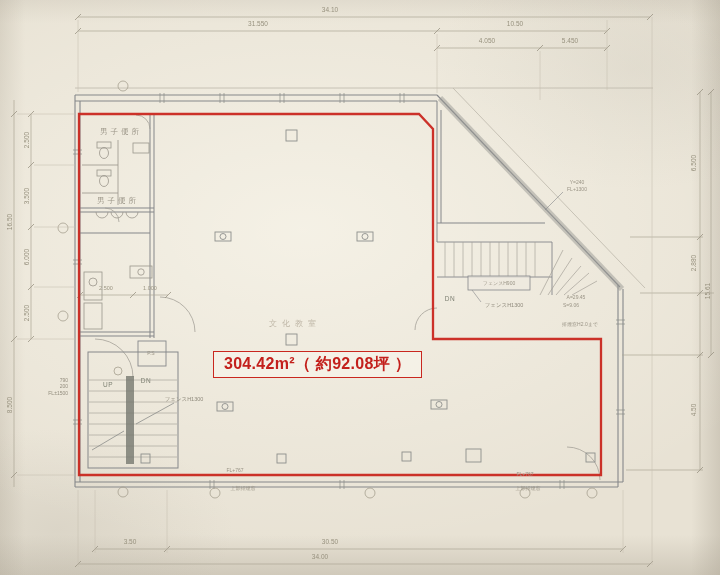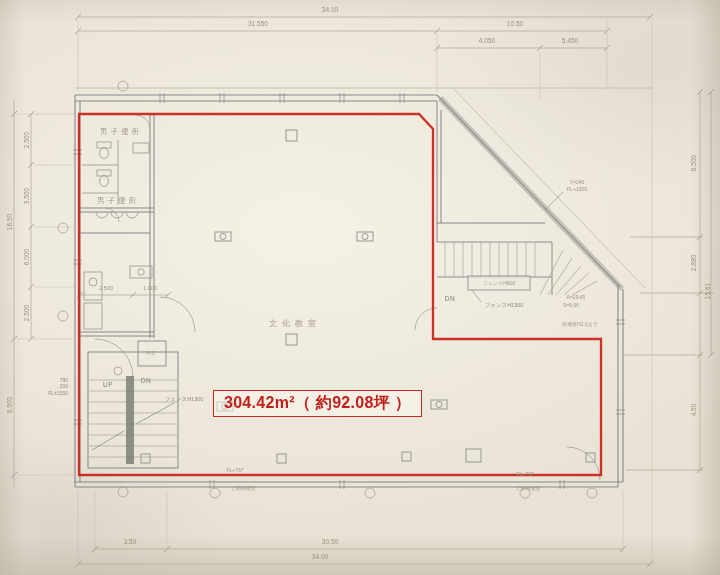--- a/index.html
+++ b/index.html
@@ -16,30 +16,29 @@
   }
   svg.plan{position:absolute;left:0;top:0;}
   .lbl{
     position:absolute;transform:translate(-50%,-50%);
     white-space:nowrap;color:#8d8779;line-height:1;
   }
   .rot{transform:translate(-50%,-50%) rotate(-90deg);}
   .dim{font-size:6.5px;color:#97917e;}
   .dim-sm{font-size:5.5px;color:#9b9583;}
   .room{font-size:7.5px;letter-spacing:3px;color:#8a8476;opacity:.85;}
-  .room-faint{font-size:8px;letter-spacing:5px;color:#b2a998;opacity:.8;font-weight:bold;}
+  .room-faint{font-size:8px;letter-spacing:5px;color:#b2a998;opacity:.8;}
   .tiny{font-size:5.5px;color:#8f8a7c;}
   .micro{font-size:5px;color:#9a9486;}
   .stairtxt{font-size:6.5px;color:#7e8173;letter-spacing:.5px;}
   .area-box{
     position:absolute;left:213px;top:351px;width:209px;height:27px;
     border:1.6px solid #c9271f;background:rgba(250,247,239,.5);
     display:flex;align-items:center;justify-content:center;
     box-sizing:border-box;
-    margin-top:39px;
   }
   .area-text{
     font-size:16px;font-weight:bold;color:#c3201c;letter-spacing:.3px;
     white-space:nowrap;
   }
   .note-block{position:absolute;left:28px;top:377px;width:40px;text-align:right;}
   .note-block div{font-size:5px;color:#938d7e;line-height:1.25;}
 </style>
 </head>
 <body>

